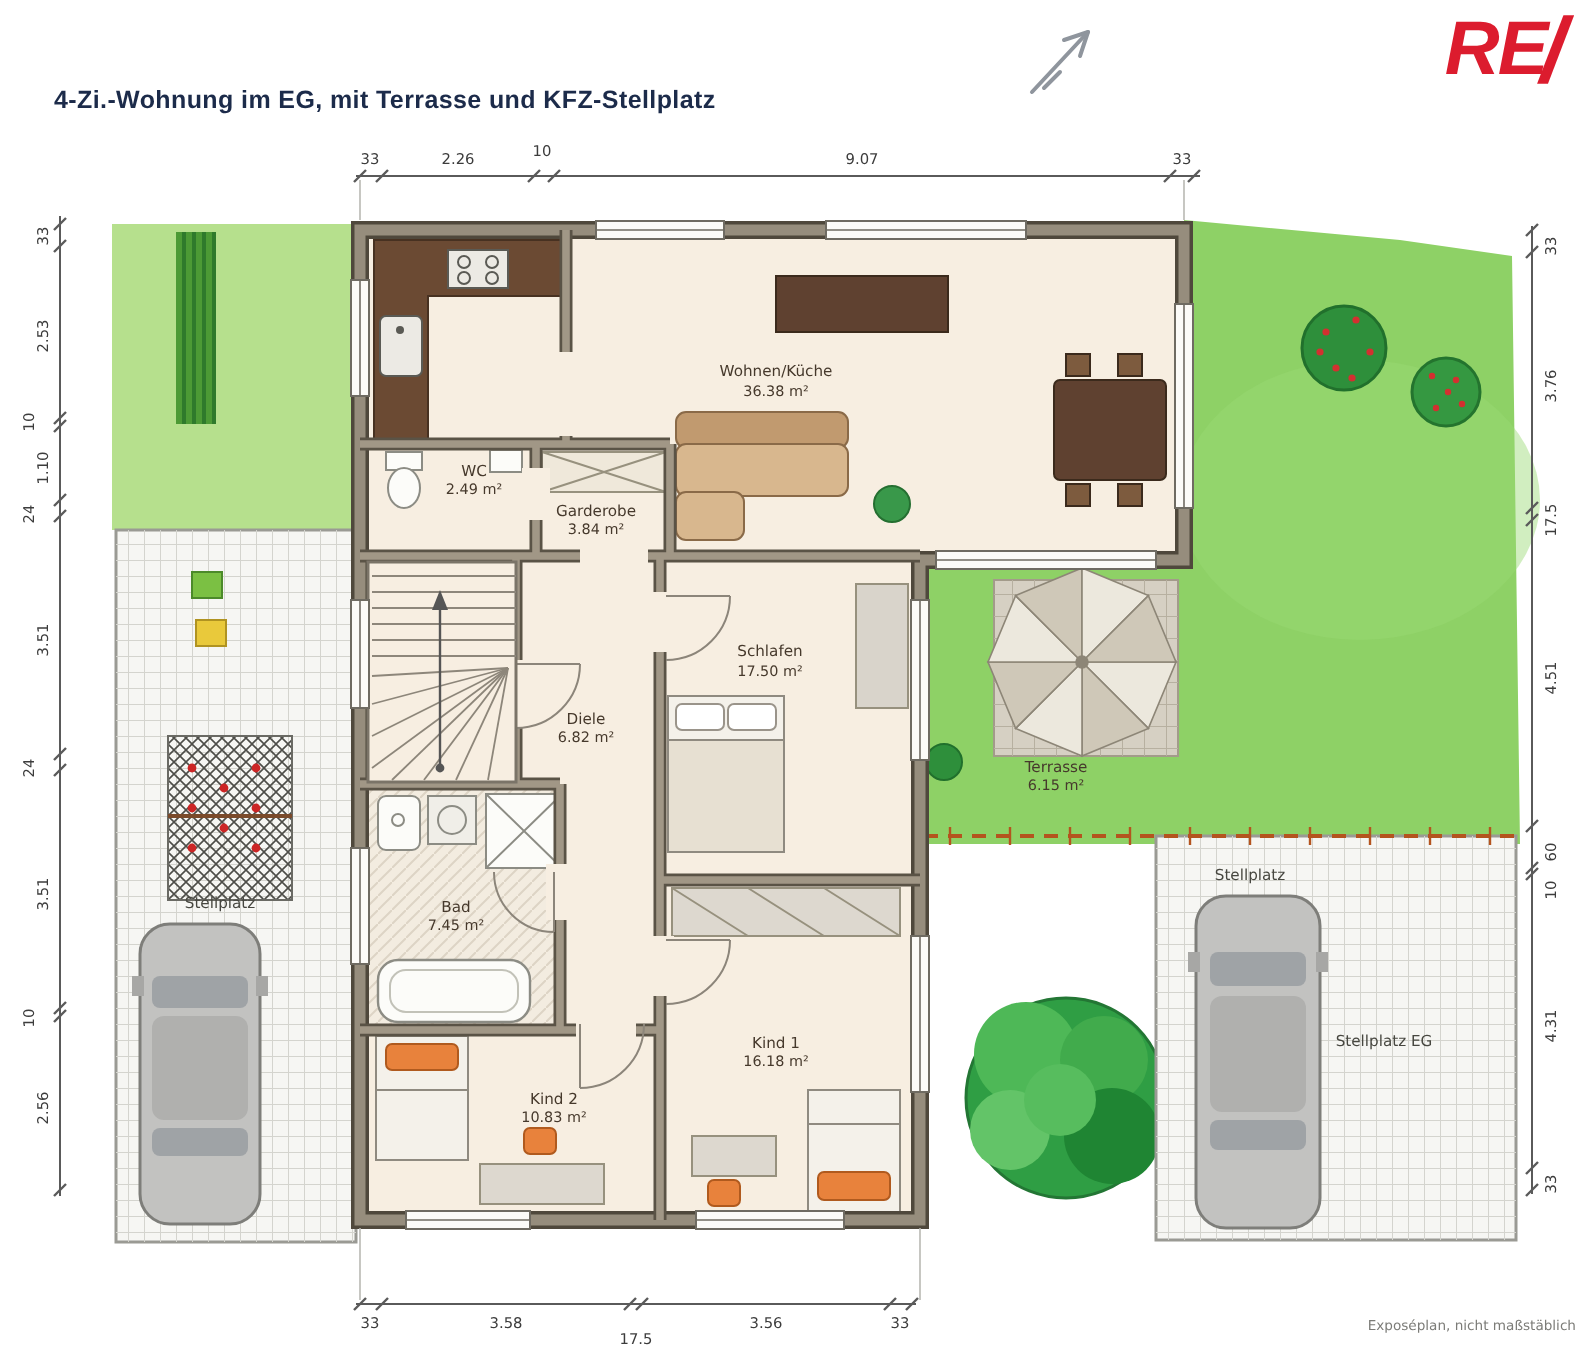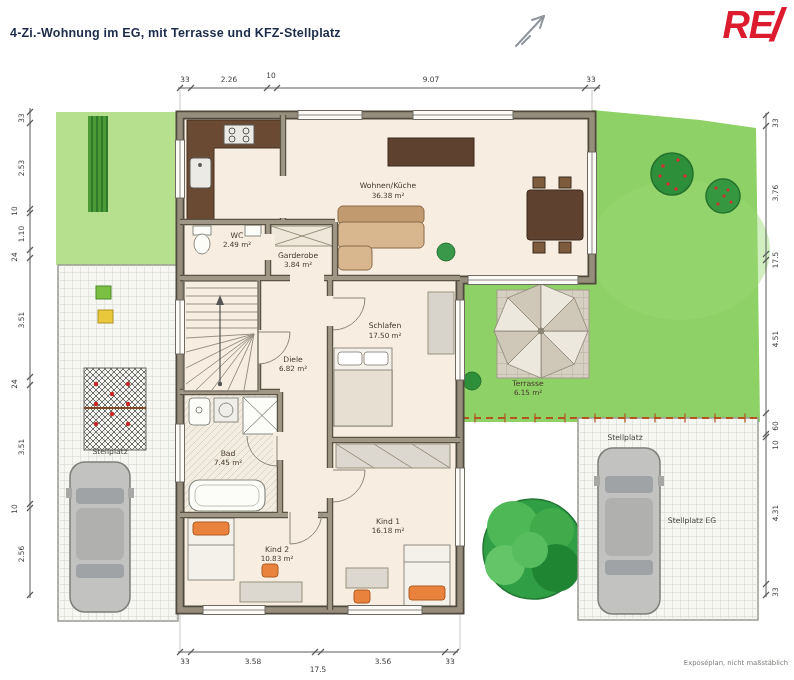--- a/index.html
+++ b/index.html
@@ -1,18 +1,18 @@
 <!DOCTYPE html>
 <html><head>
 <meta charset="utf-8">
 <style>
   html,body{margin:0;padding:0;background:#fff;}
   .page{position:relative;width:794px;height:680px;background:#ffffff;overflow:hidden;
         font-family:"Liberation Sans",sans-serif;}
-  .title{position:absolute;top:26px;left:10px;margin:0;font-size:12.5px;font-weight:bold;
+  .title{position:absolute;top:26px;left:10px;margin:17px;font-size:12.5px;font-weight:bold;
          color:#1c2b4a;letter-spacing:.2px;}
   .logo{position:absolute;top:6px;right:14px;display:flex;align-items:flex-start;
         color:#dc1c2e;font-weight:bold;font-style:italic;line-height:1;}
   .logo-re,.logo-max{font-size:38px;letter-spacing:-1px;}
   .logo-slash{font-size:46px;margin:0 -3px;transform:translateY(-4px);}
   svg{position:absolute;top:0;left:0;}
   text{font-family:"DejaVu Sans",sans-serif;}
   .room{font-size:7.6px;fill:#46392c;}
   .area{font-size:7.2px;fill:#46392c;}
   .dim{font-size:7.4px;fill:#3c3c3c;}

